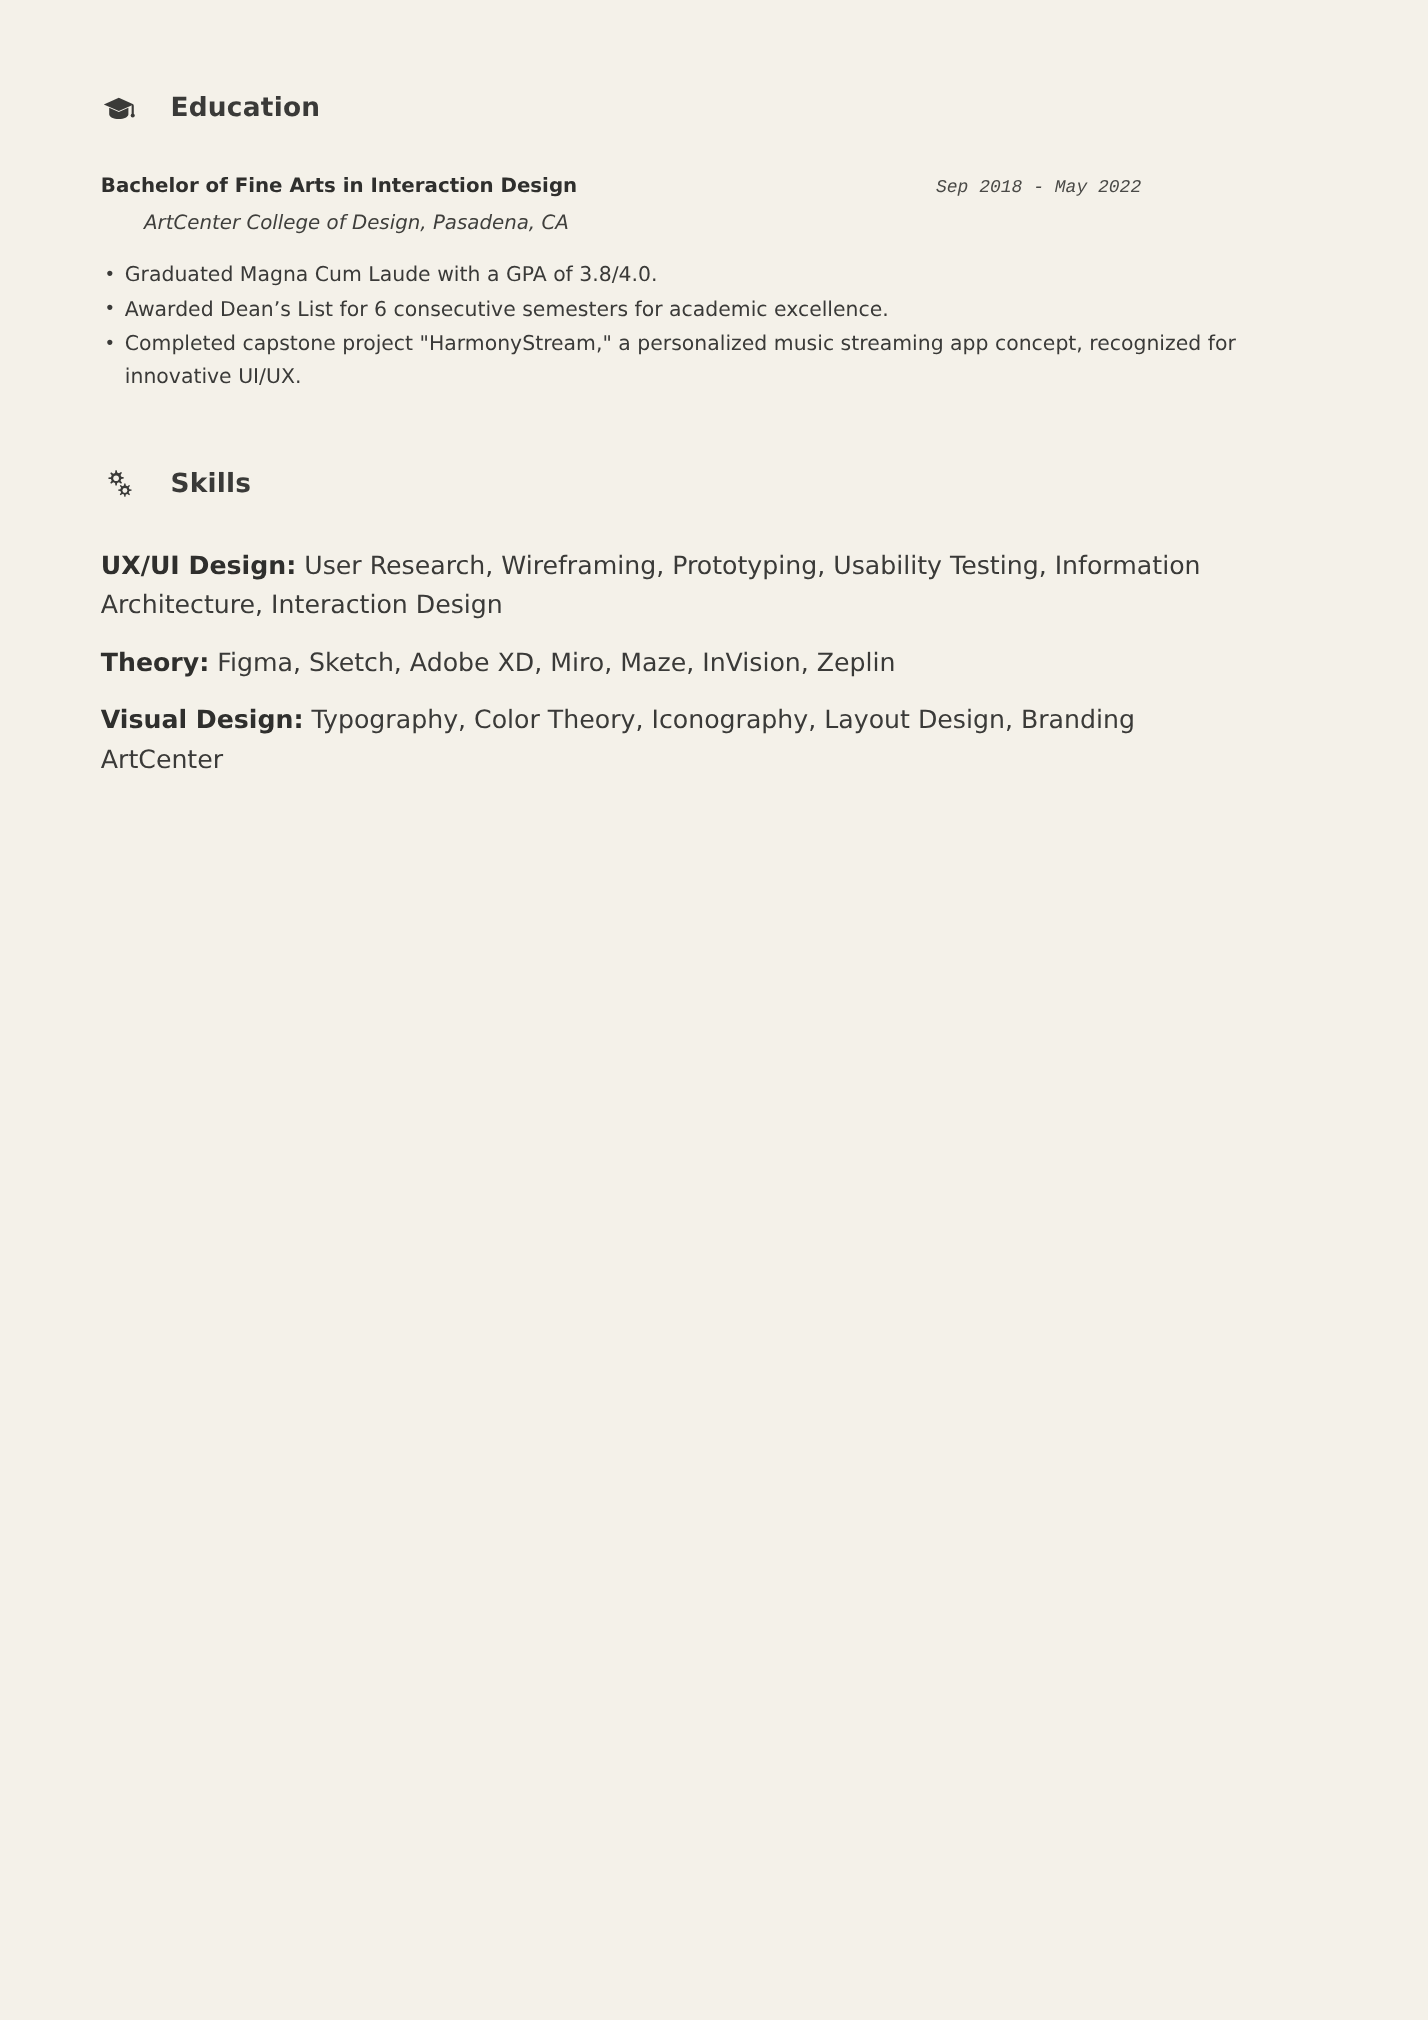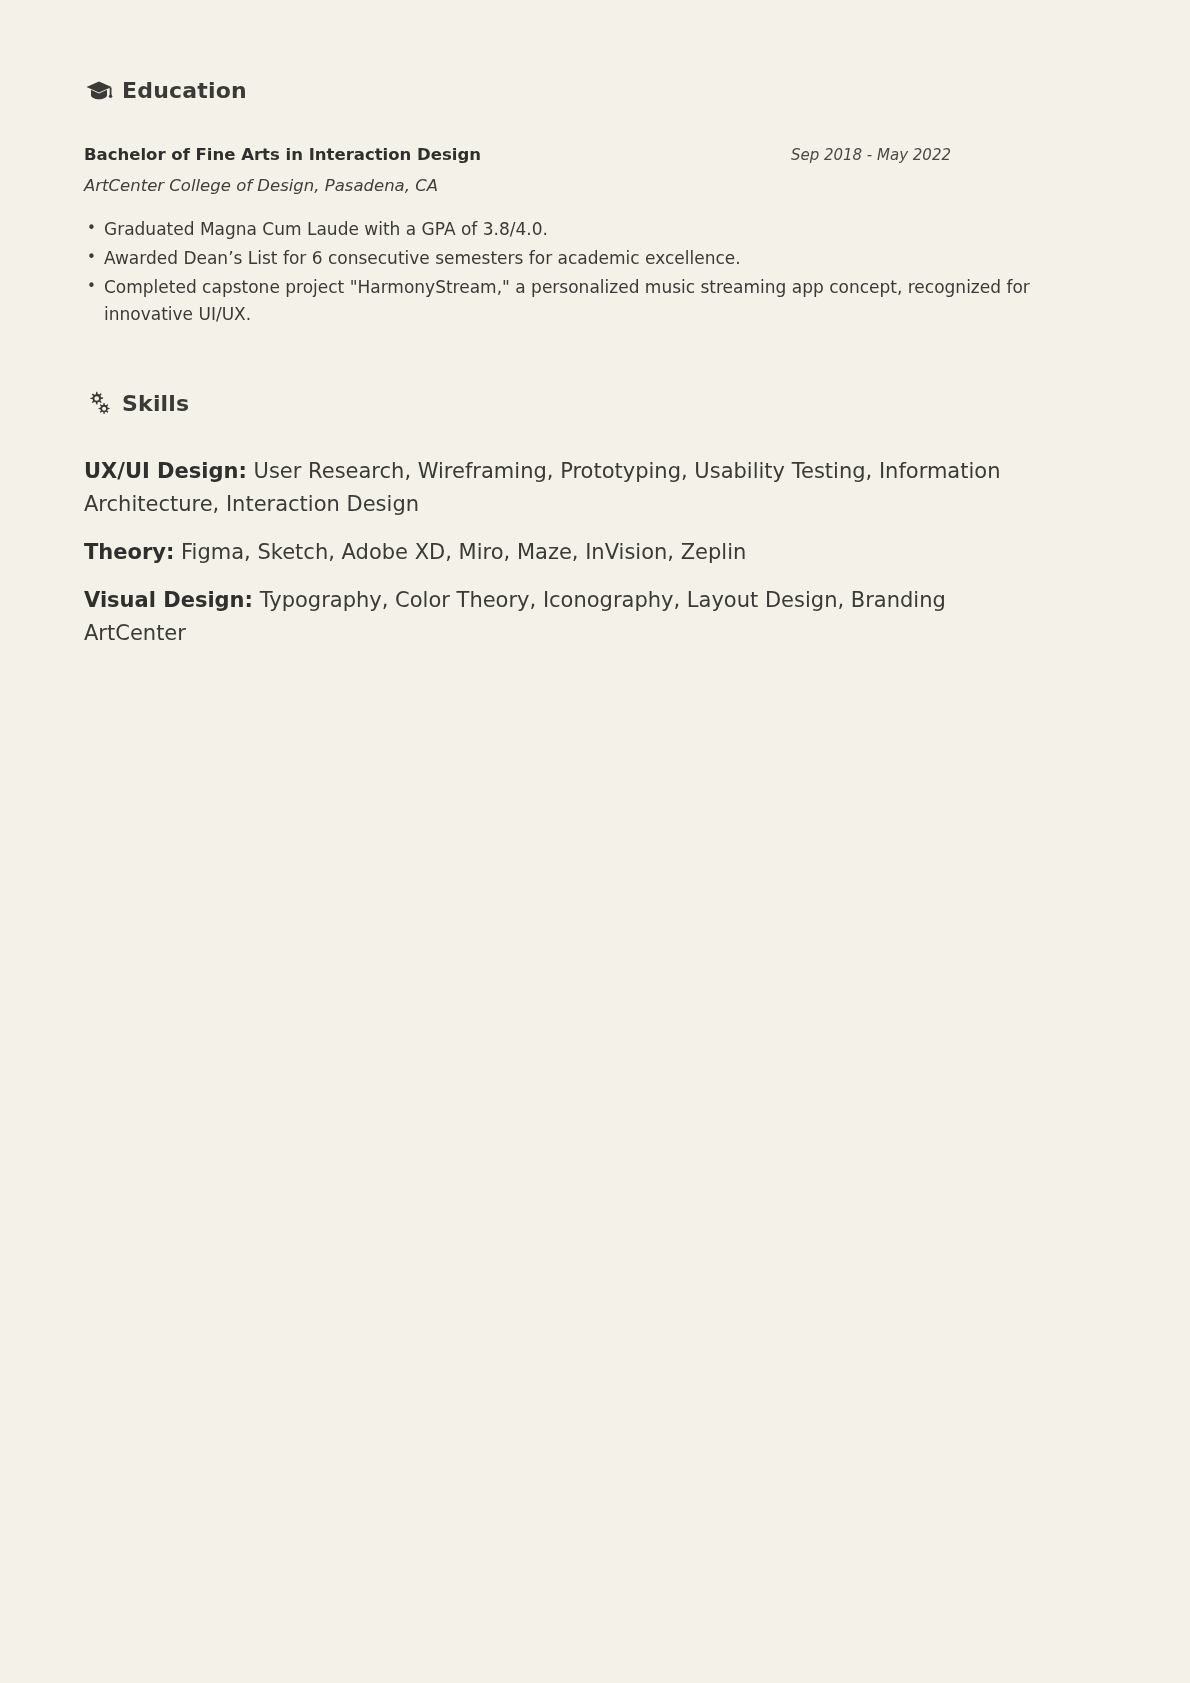--- a/index.html
+++ b/index.html
@@ -21,21 +21,21 @@
     padding: 62px 84px 0 84px;
   }
 
   
   .section {
     margin: 0 0 0 0;
   }
   .section-header {
     display: flex;
     align-items: center;
-    gap: 8px;
+    gap: 28px;
     margin-bottom: 22px;
   }
   .section-icon {
     width: 30px;
     height: 30px;
     display: flex;
     align-items: center;
     justify-content: center;
     color: #3a3a38;
     flex: 0 0 auto;
@@ -64,27 +64,29 @@
     font-weight: 700;
     color: #2f2f2d;
     line-height: 1.5;
   }
   .entry-date {
     font-size: 15px;
     font-style: italic;
     color: #4a4a47;
     white-space: nowrap;
     padding-right: 155px;
+    font-family: Liberation Mono, monospace;
   }
   .entry-sub {
     font-size: 16.5px;
     font-style: italic;
     color: #3f3f3c;
     line-height: 1.6;
     margin-top: 6px;
+    margin-left: 36px;
   }
 
   ul.bullets {
     list-style: none;
     margin: 16px 0 0 0;
     padding: 0;
   }
   ul.bullets li {
     position: relative;
     padding-left: 20px;

